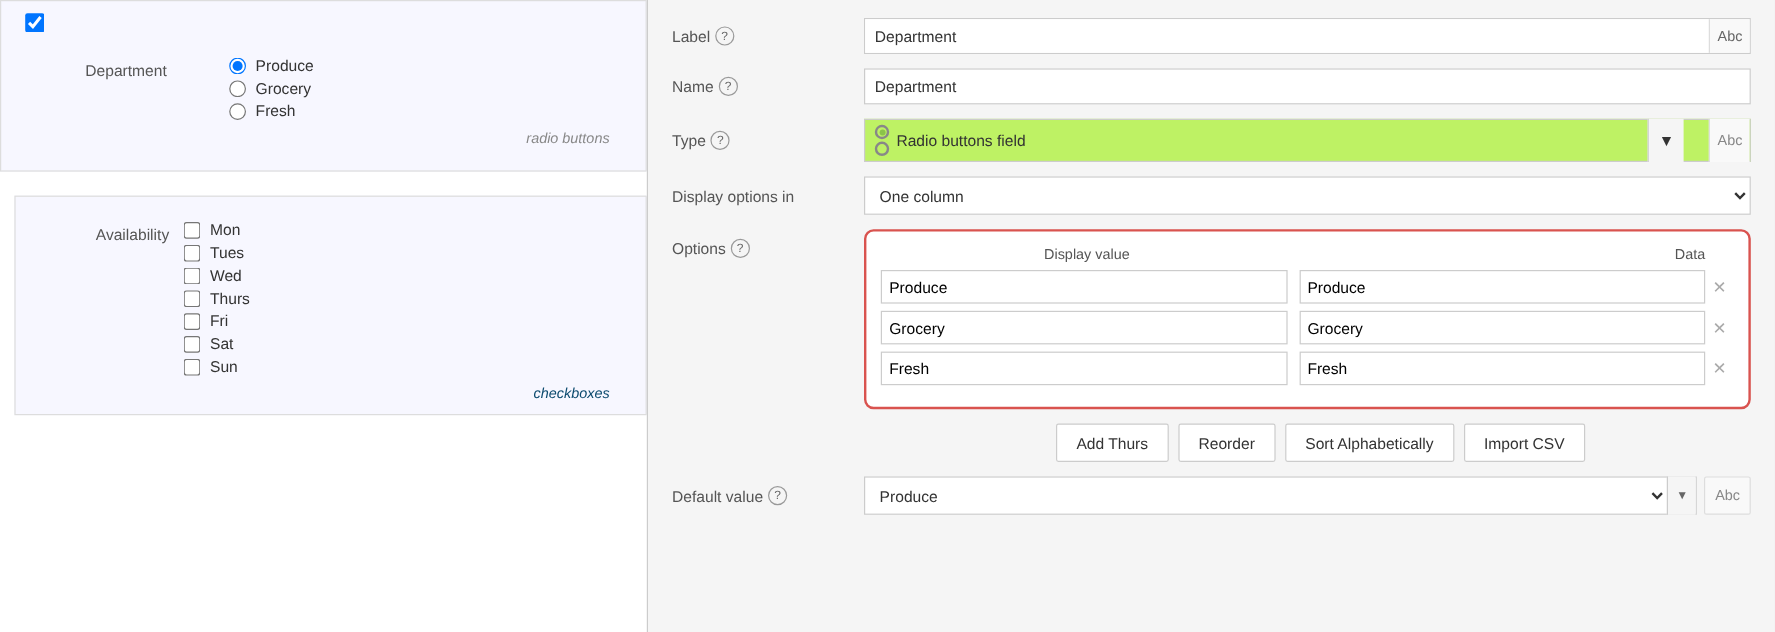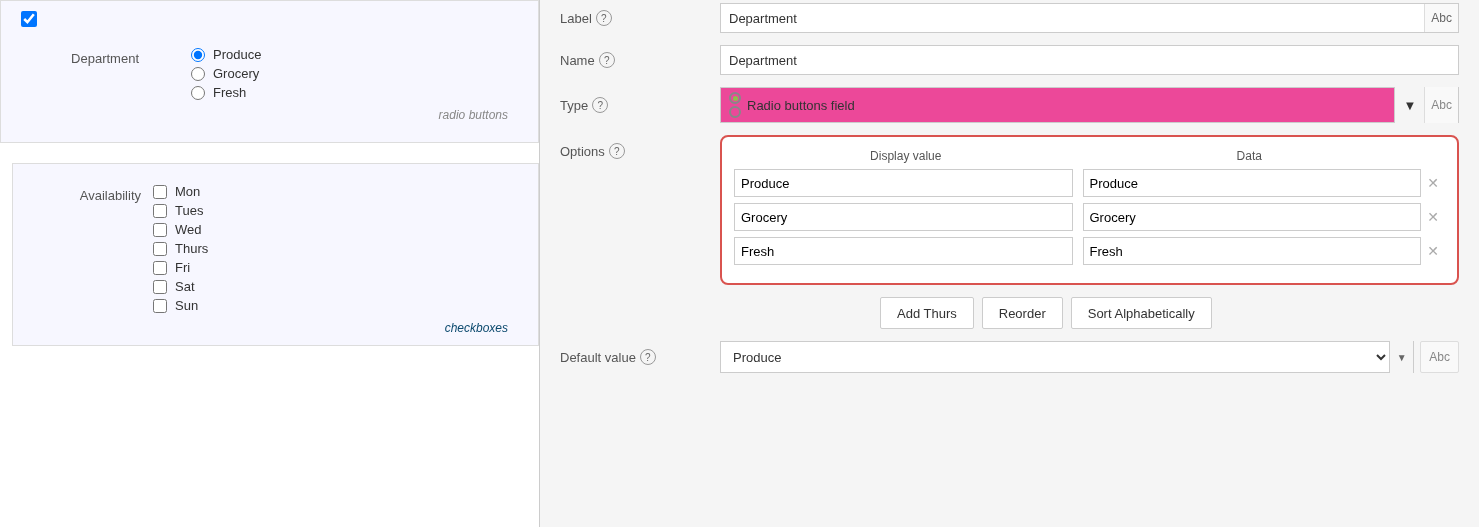--- a/index.html
+++ b/index.html
@@ -112,21 +112,21 @@
       color: #0c4a6e;
       font-style: italic;
       font-size: 12px;
       padding-right: 10px;
       margin-top: 4px;
     }
     
     .right-panel {
       flex: 1;
       background: #f5f5f5;
-      padding: 3px 20px;
+      padding: 15px 20px;
     }
     .form-row {
       display: flex;
       align-items: center;
       margin-bottom: 12px;
     }
     .form-row-label {
       width: 160px;
       color: #555;
       font-size: 13px;
@@ -170,22 +170,23 @@
       border-left: 1px solid #ddd;
       height: 100%;
       display: flex;
       align-items: center;
     }
     .type-row {
       display: flex;
       flex: 1;
       align-items: center;
       border: 1px solid #ccc;
-      background: #ec4899;
+      background: #bef264;
       height: 36px;
+      gap: 21px;
     }
     .type-select-area {
       flex: 1;
       display: flex;
       align-items: center;
       padding: 0 8px;
       gap: 6px;
     }
     .radio-icon {
       display: flex;
@@ -418,32 +419,38 @@
             <div class="radio-dot active"></div>
             <div class="radio-dot"></div>
           </div>
           <span>Radio buttons field</span>
         </div>
         <div class="type-dropdown-btn">▼</div>
         <span class="abc-badge">Abc</span>
       </div>
     </div>
 
+    <div class="form-row">
+      <div class="form-row-label">
+        <span>Display options in</span>
+      </div>
+      <select class="display-select"><option>One column</option></select>
+    </div>
 
     <div class="form-row" style="align-items:flex-start;">
       <div class="form-row-label" style="padding-top:8px;">
         <span>Options</span>
         <span class="help-icon">?</span>
       </div>
       <div style="flex:1;">
         <div class="options-section">
 
           <div style="display:flex;margin-bottom:6px;">
             <div style="flex:1;font-size:12px;color:#555;text-align:center;">Display value</div>
-            <div style="flex:1;font-size:12px;color:#555;text-align:center;">Data</div>
+            <div style="flex:1;font-size:12px;color:#555;text-align:right;">Data</div>
             <div style="width:24px;"></div>
           </div>
 
           <div style="display:flex;align-items:center;margin-bottom:6px;">
             <input class="option-input" type="text" value="Produce" style="">
             <div class="option-separator"></div>
             <input class="option-input" type="text" value="Produce" style="">
             <div class="option-delete">✕</div>
           </div>
           <div style="display:flex;align-items:center;margin-bottom:6px;">
@@ -457,20 +464,21 @@
             <div class="option-separator"></div>
             <input class="option-input" type="text" value="Fresh" style="">
             <div class="option-delete">✕</div>
           </div>
         </div>
 
         <div class="options-actions">
           <button class="action-btn">Add Thurs</button>
           <button class="action-btn">Reorder</button>
           <button class="action-btn">Sort Alphabetically</button>
+          <button class="action-btn">Import CSV</button>
         </div>
       </div>
     </div>
 
     <div class="default-row">
       <div class="form-row-label">
         <span>Default value</span>
         <span class="help-icon">?</span>
       </div>
       <div class="default-select-wrapper">

